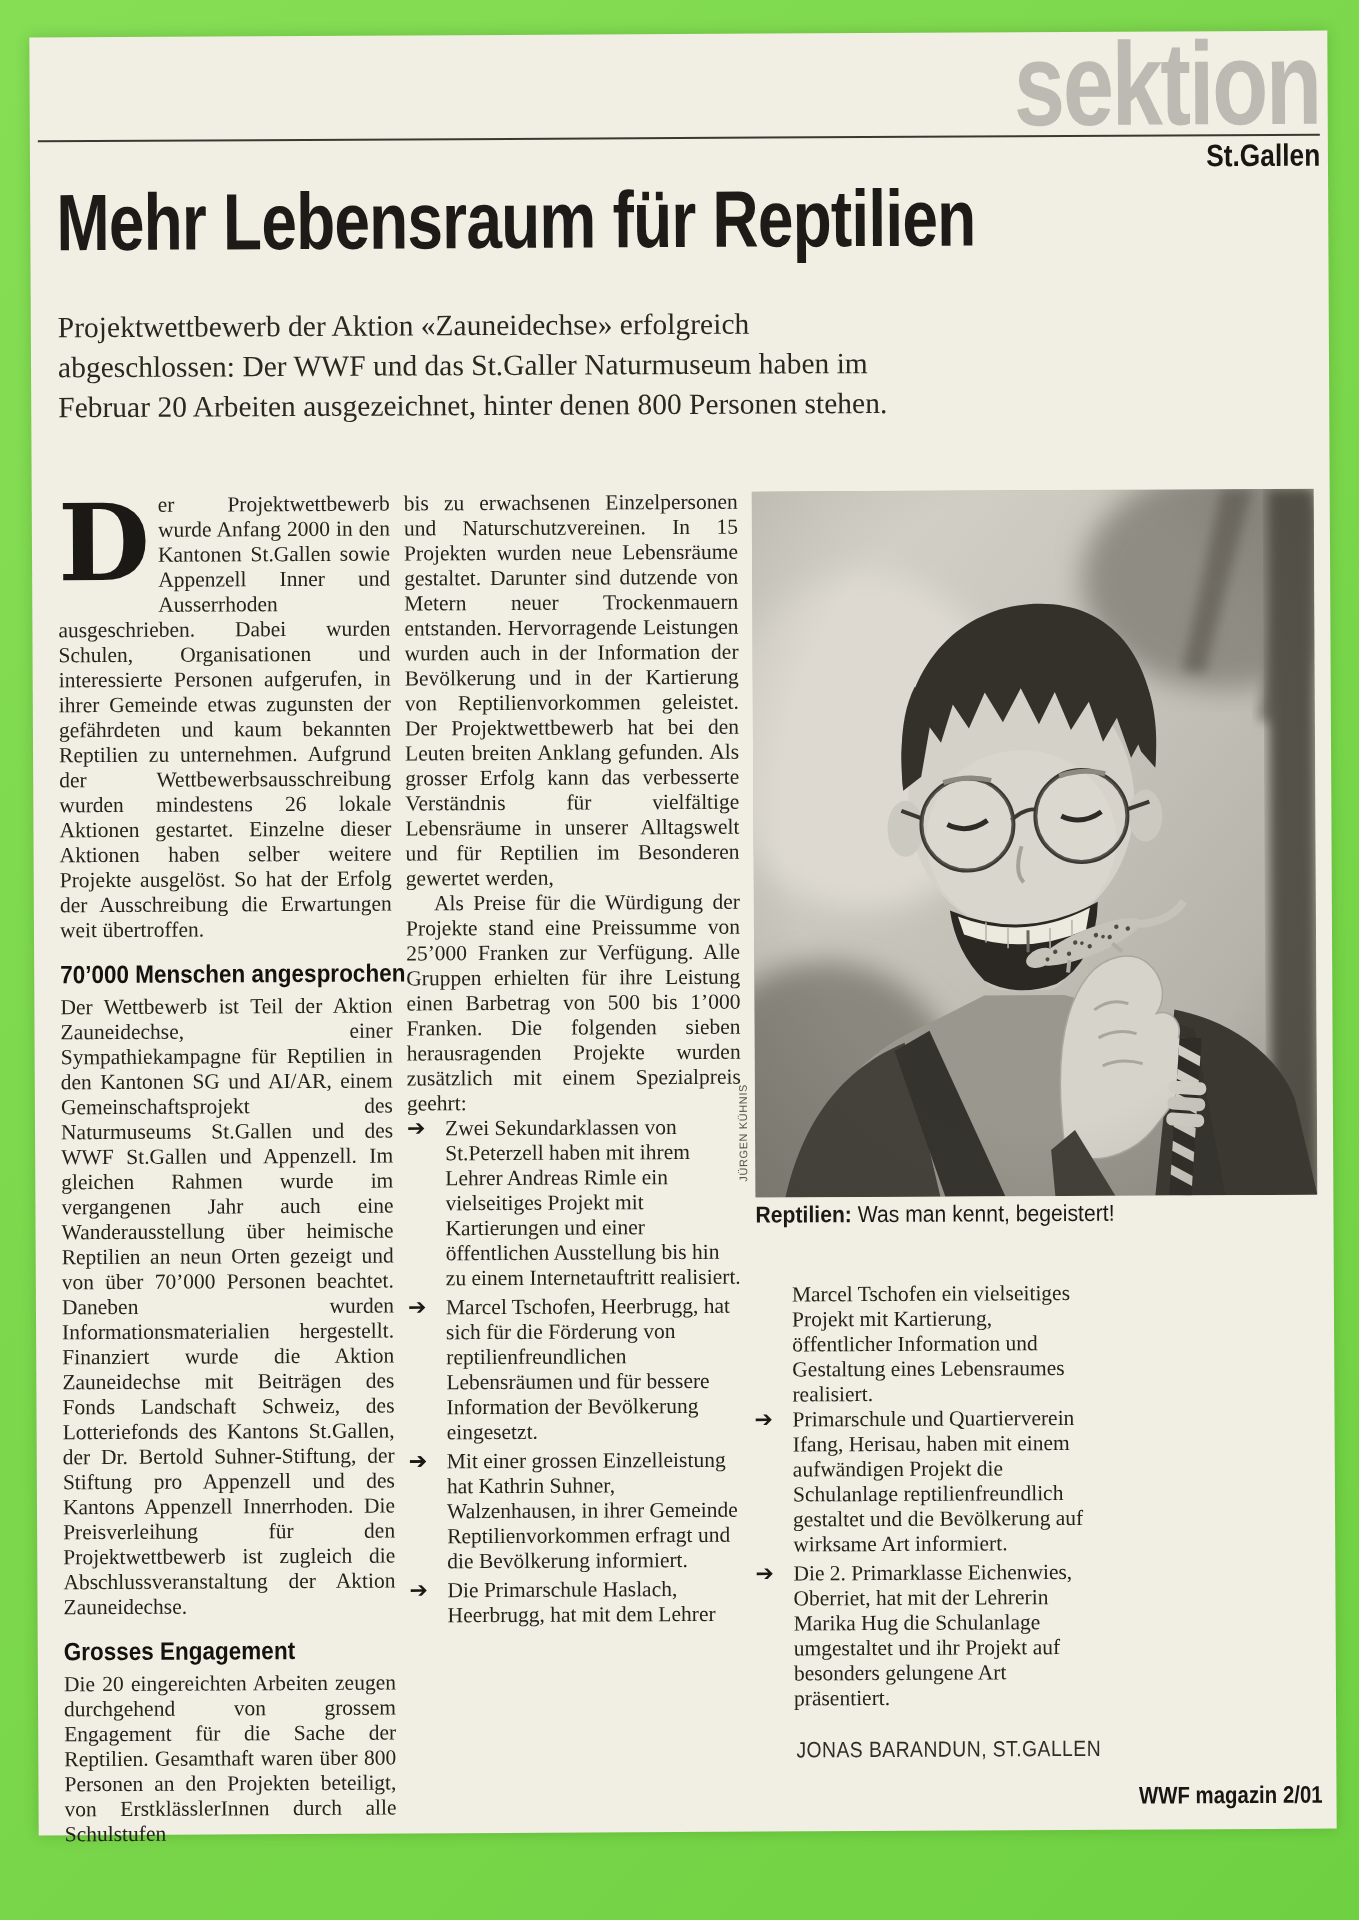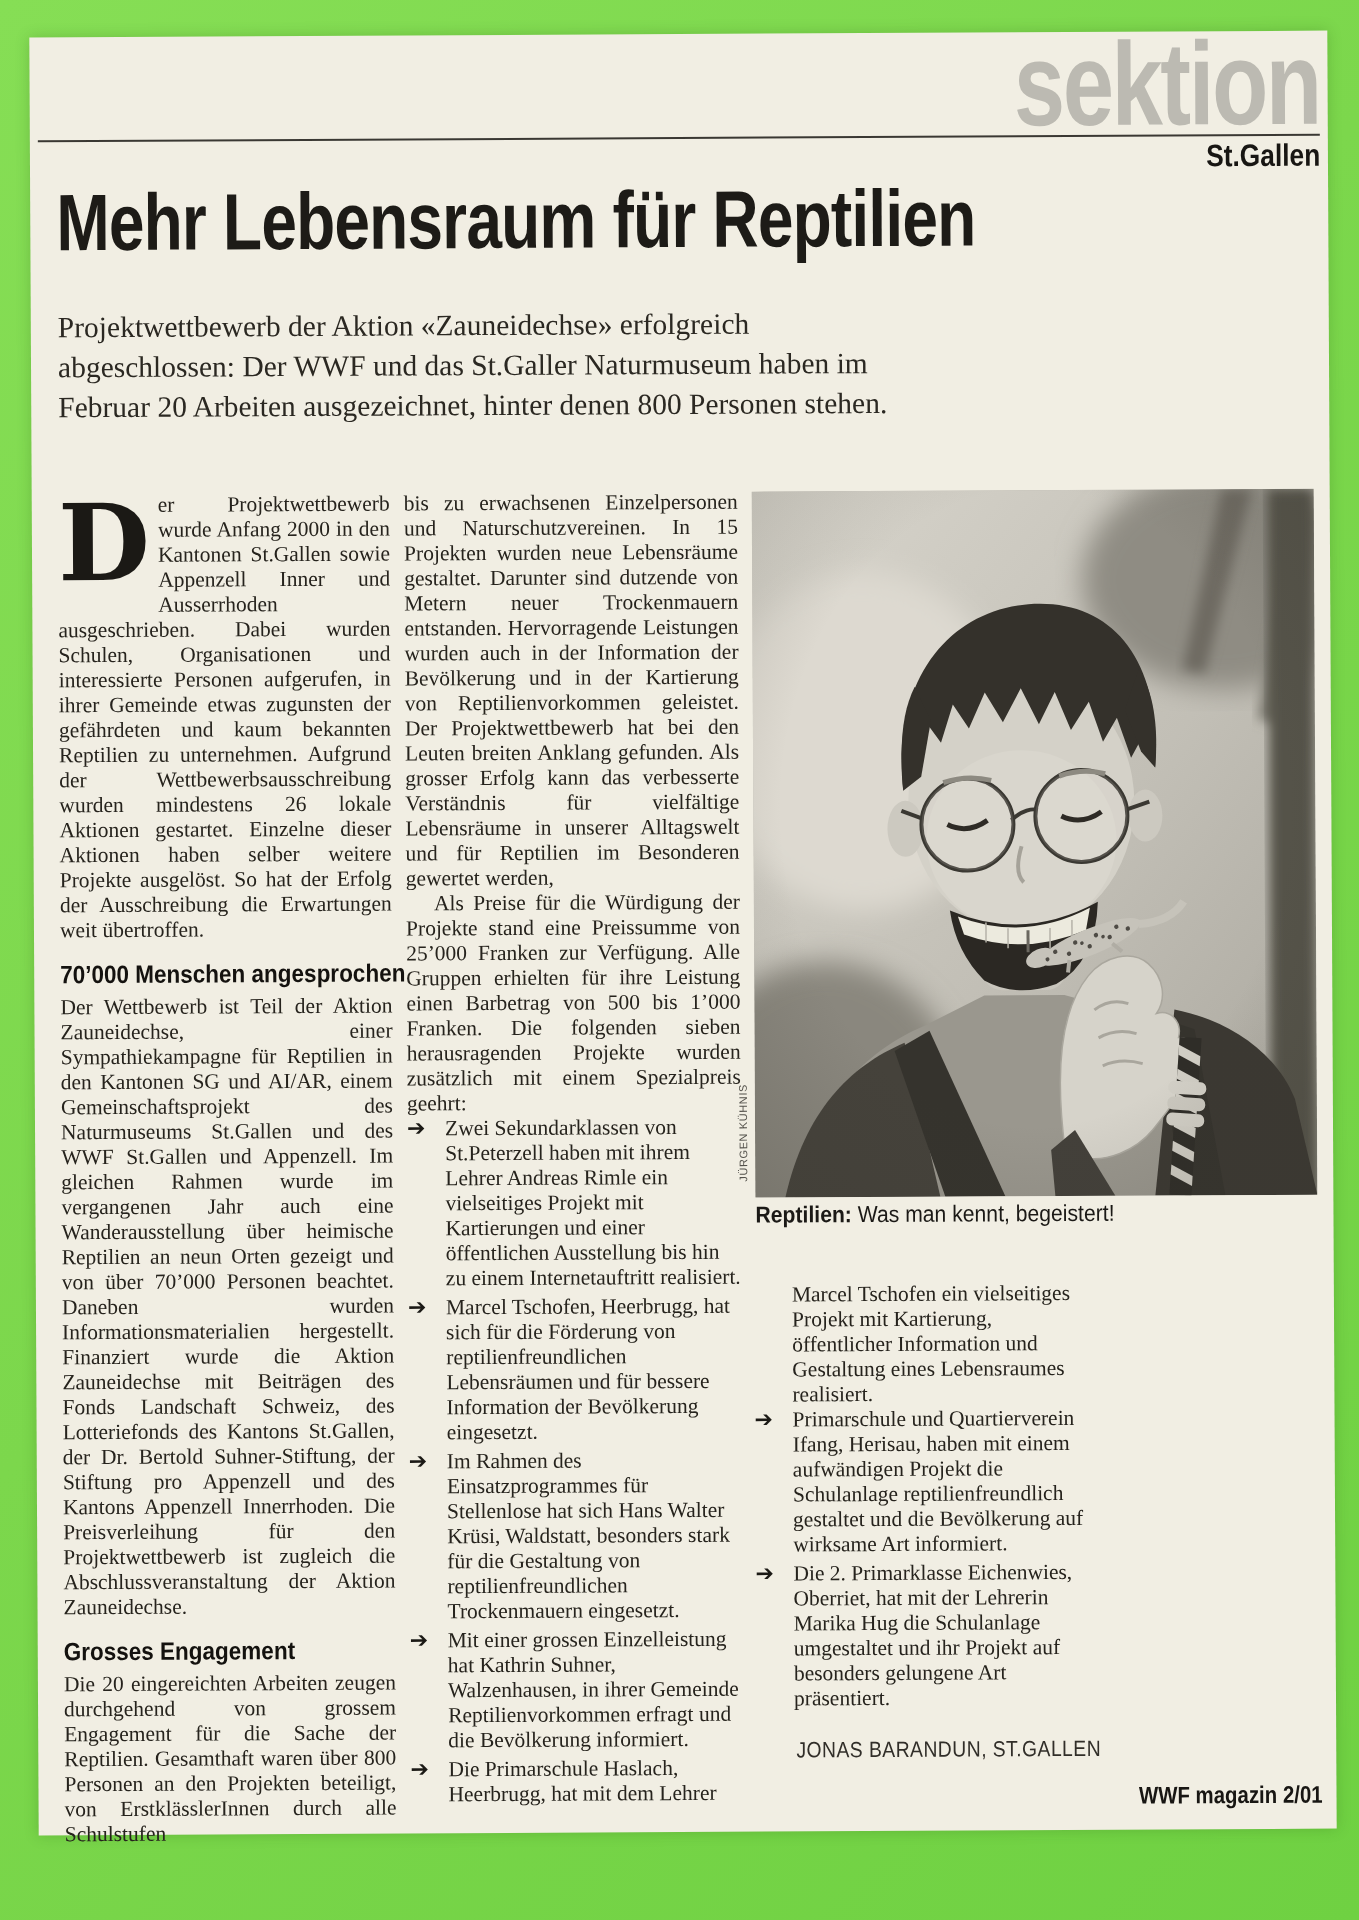--- a/index.html
+++ b/index.html
@@ -109,21 +109,21 @@
     <p class="jpara">Der Wettbewerb ist Teil der Aktion Zauneidechse, einer Sympathiekampagne für Reptilien in den Kantonen SG und AI/AR, einem Gemeinschaftsprojekt des Naturmuseums St.Gallen und des WWF St.Gallen und Appenzell. Im gleichen Rahmen wurde im vergangenen Jahr auch eine Wanderausstellung über heimische Reptilien an neun Orten gezeigt und von über 70’000 Personen beachtet. Daneben wurden Informationsmaterialien hergestellt. Finanziert wurde die Aktion Zauneidechse mit Beiträgen des Fonds Landschaft Schweiz, des Lotteriefonds des Kantons St.Gallen, der Dr. Bertold Suhner-Stiftung, der Stiftung pro Appenzell und des Kantons Appenzell Innerrhoden. Die Preisverleihung für den Projektwettbewerb ist zugleich die Abschlussveranstaltung der Aktion Zauneidechse.</p>
     <div class="subhead">Grosses Engagement</div>
     <p class="jpara">Die 20 eingereichten Arbeiten zeugen durchgehend von grossem Engagement für die Sache der Reptilien. Gesamthaft waren über 800 Personen an den Projekten beteiligt, von ErstklässlerInnen durch alle Schulstufen</p>
   </div>
 
   <div class="col col2">
     <p class="jpara">bis zu erwachsenen Einzelpersonen und Naturschutzvereinen. In 15 Projekten wurden neue Lebensräume gestaltet. Darunter sind dutzende von Metern neuer Trockenmauern entstanden. Hervorragende Leistungen wurden auch in der Information der Bevölkerung und in der Kartierung von Reptilienvorkommen geleistet. Der Projektwettbewerb hat bei den Leuten breiten Anklang gefunden. Als grosser Erfolg kann das verbesserte Verständnis für vielfältige Lebensräume in unserer Alltagswelt und für Reptilien im Besonderen gewertet werden,</p>
     <p class="jpara indent">Als Preise für die Würdigung der Projekte stand eine Preissumme von 25’000 Franken zur Verfügung. Alle Gruppen erhielten für ihre Leistung einen Barbetrag von 500 bis 1’000 Franken. Die folgenden sieben herausragenden Projekte wurden zusätzlich mit einem Spezialpreis geehrt:</p>
     <div class="li"><span class="arrow">➔</span><span>Zwei Sekundarklassen von St.Peterzell haben mit ihrem Lehrer Andreas Rimle ein vielseitiges Projekt mit Kartierungen und einer öffentlichen Ausstellung bis hin zu einem Internetauftritt realisiert.</span></div>
     <div class="li"><span class="arrow">➔</span><span>Marcel Tschofen, Heerbrugg, hat sich für die Förderung von reptilienfreundlichen Lebensräumen und für bessere Information der Bevölkerung eingesetzt.</span></div>
-    <div class="li"><span class="arrow">➔</span><span>Im Rahmen des Einsatzprogrammes für Stellenlose hat sich Hans Walter Krüsi, Waldstatt, besonders stark für die Gestaltung von reptilienfreundlichen Trockenmauern eingesetzt.</span></div>
+    <div class="li"><span class="arrow">➔</span></div>
     <div class="li"><span class="arrow">➔</span><span>Mit einer grossen Einzelleistung hat Kathrin Suhner, Walzenhausen, in ihrer Gemeinde Reptilienvorkommen erfragt und die Bevölkerung informiert.</span></div>
     <div class="li"><span class="arrow">➔</span><span>Die Primarschule Haslach, Heerbrugg, hat mit dem Lehrer</span></div>
   </div>
 
   <div class="photo">
     <svg width="562" height="706" viewBox="0 0 562 706" xmlns="http://www.w3.org/2000/svg">
       <defs>
         <linearGradient id="bg" x1="0" y1="0" x2="1" y2="1">
           <stop offset="0" stop-color="#d8d5cc"></stop>
             <stop offset="0.55" stop-color="#c2bfb6"></stop>

